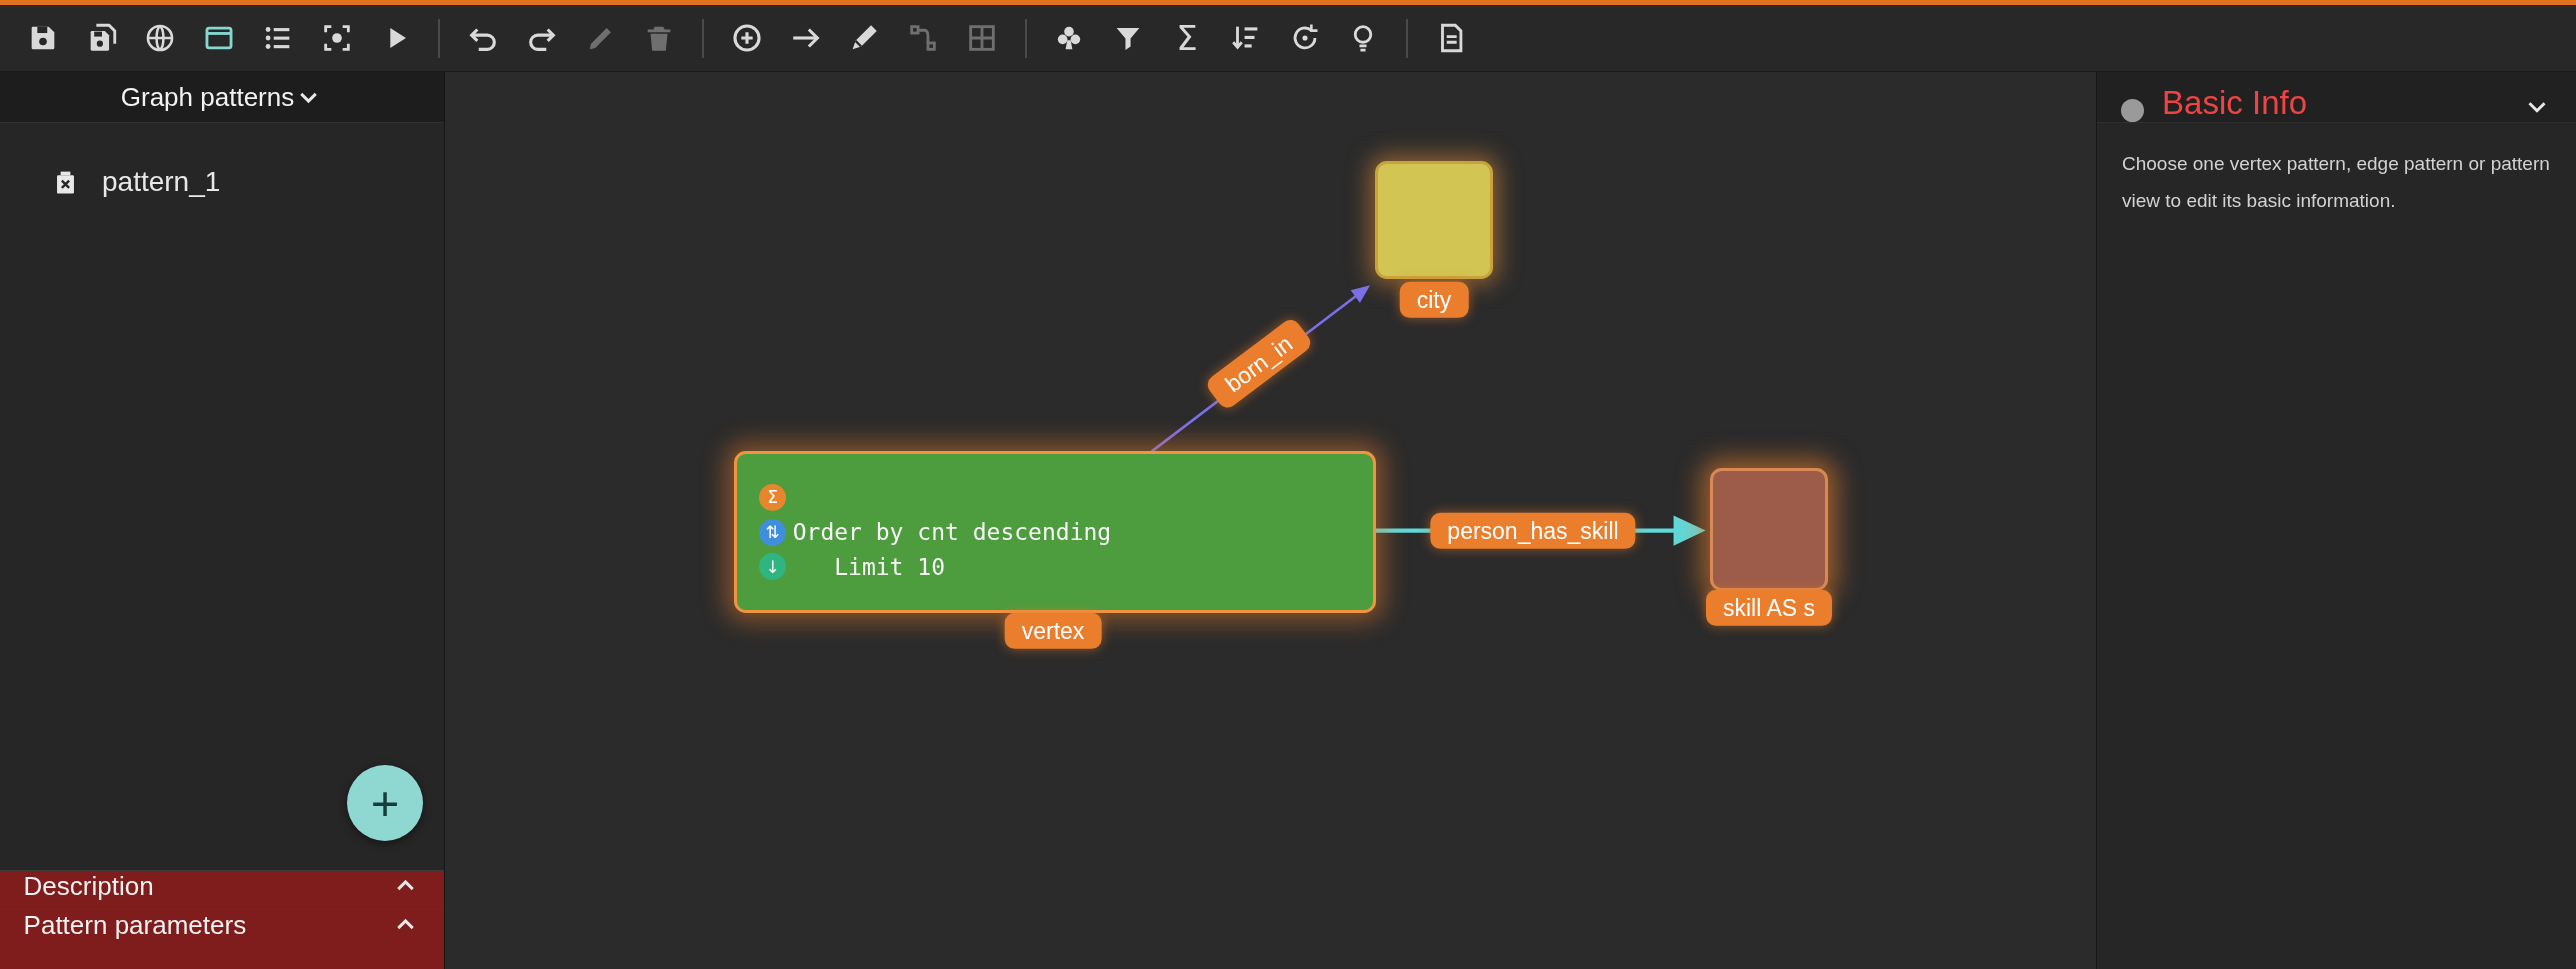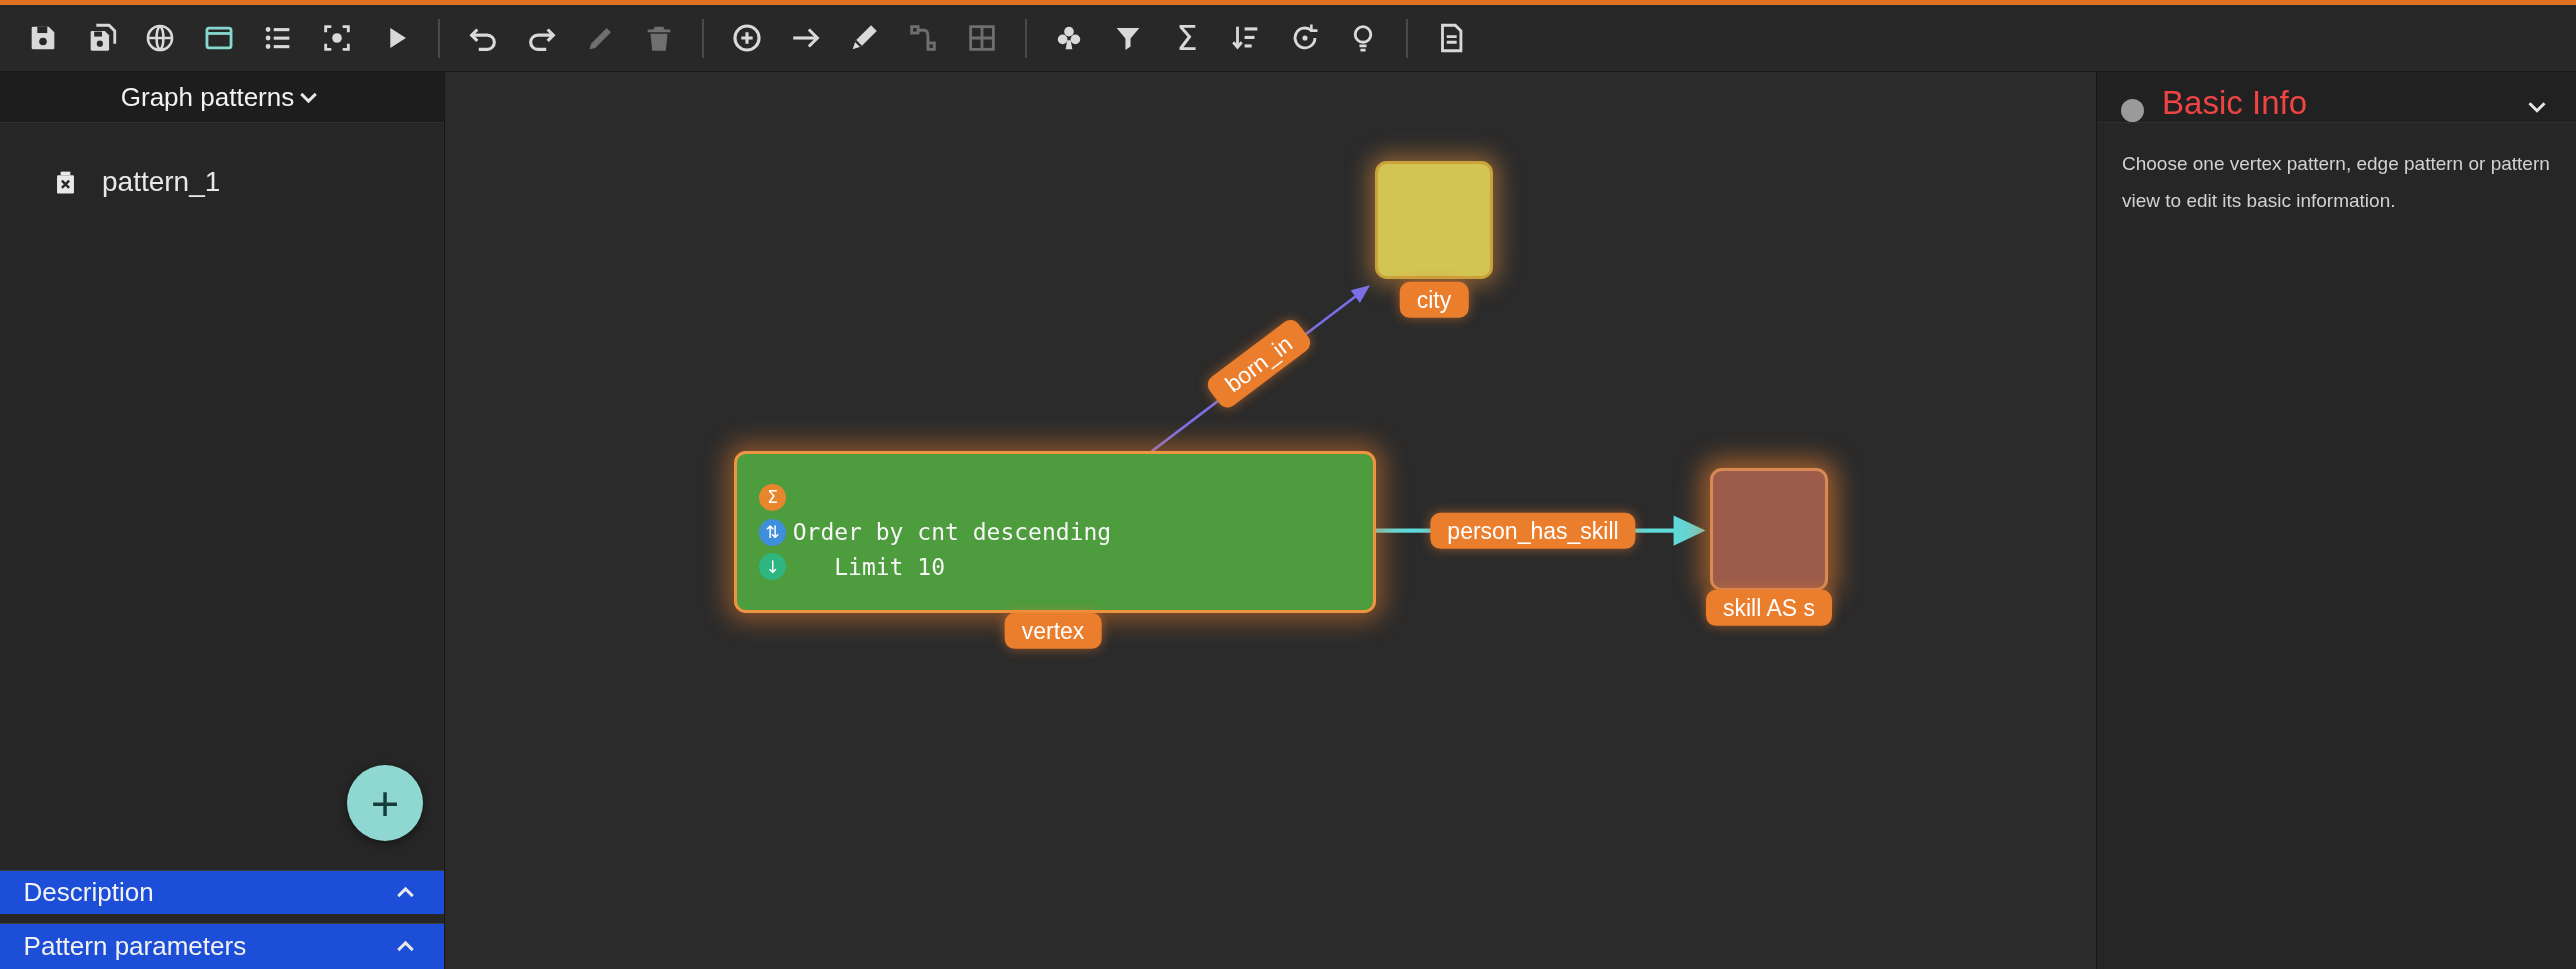--- a/index.html
+++ b/index.html
@@ -25,25 +25,25 @@
                  padding:0 23.6px; font-size:26px; color:#f2f2f2; cursor:pointer; }
   .pattern-list { margin-top:22px; }
   .pattern-item { height:74px; display:flex; align-items:center; gap:22px;
                   padding-left:51px; font-size:28px; color:#e8e8e8; cursor:pointer; }
   .pattern-item.selected { color:#ef8a3a; }
   .fab { position:absolute; left:347px; top:693px; width:76px; height:76px;
          border-radius:50%; background:#8fd8d2; border:none; cursor:pointer;
          display:flex; align-items:center; justify-content:center;
          font-size:49px; color:#173d3a; box-shadow:0 2.5px 10px rgba(0,0,0,.45); }
   .section-header { position:absolute; left:0; right:0; height:44px;
-                    background:#1d4ed8; border-top:0.8px solid #3d3d3d;
-                    display:flex; align-items:center; justify-content:space-between;
+                    background:#7f1d1d; border-top:0.8px solid #3d3d3d;
+                    display:flex; justify-content:space-between;
                     padding:0 23.6px; font-size:26px; color:#f2f2f2; cursor:pointer; }
   .sec-desc { bottom:55px; }
-  .sec-params { bottom:0; height:46px; }
+  .sec-params { bottom:0; height:60px; }
 
   
   .rightpanel { position:absolute; right:0; top:72px; bottom:0; width:480px;
                 background:#262626; border-left:0.8px solid #161616; z-index:20; }
   .rp-header { height:51px; background:#212121; border-bottom:0.8px solid #303030;
                display:flex; align-items:flex-end; gap:18.5px; padding:0 23.6px;
                font-size:33px; color:#ef4444; cursor:pointer; }
   .rp-dot { width:23px; height:23px; border-radius:50%; background:#9a9a9a; flex:none; }
   .rp-header .chev { margin-left:auto; }
   .rp-body { padding:22px 25px; font-size:19px; line-height:37px; color:#d2d2d2; }

